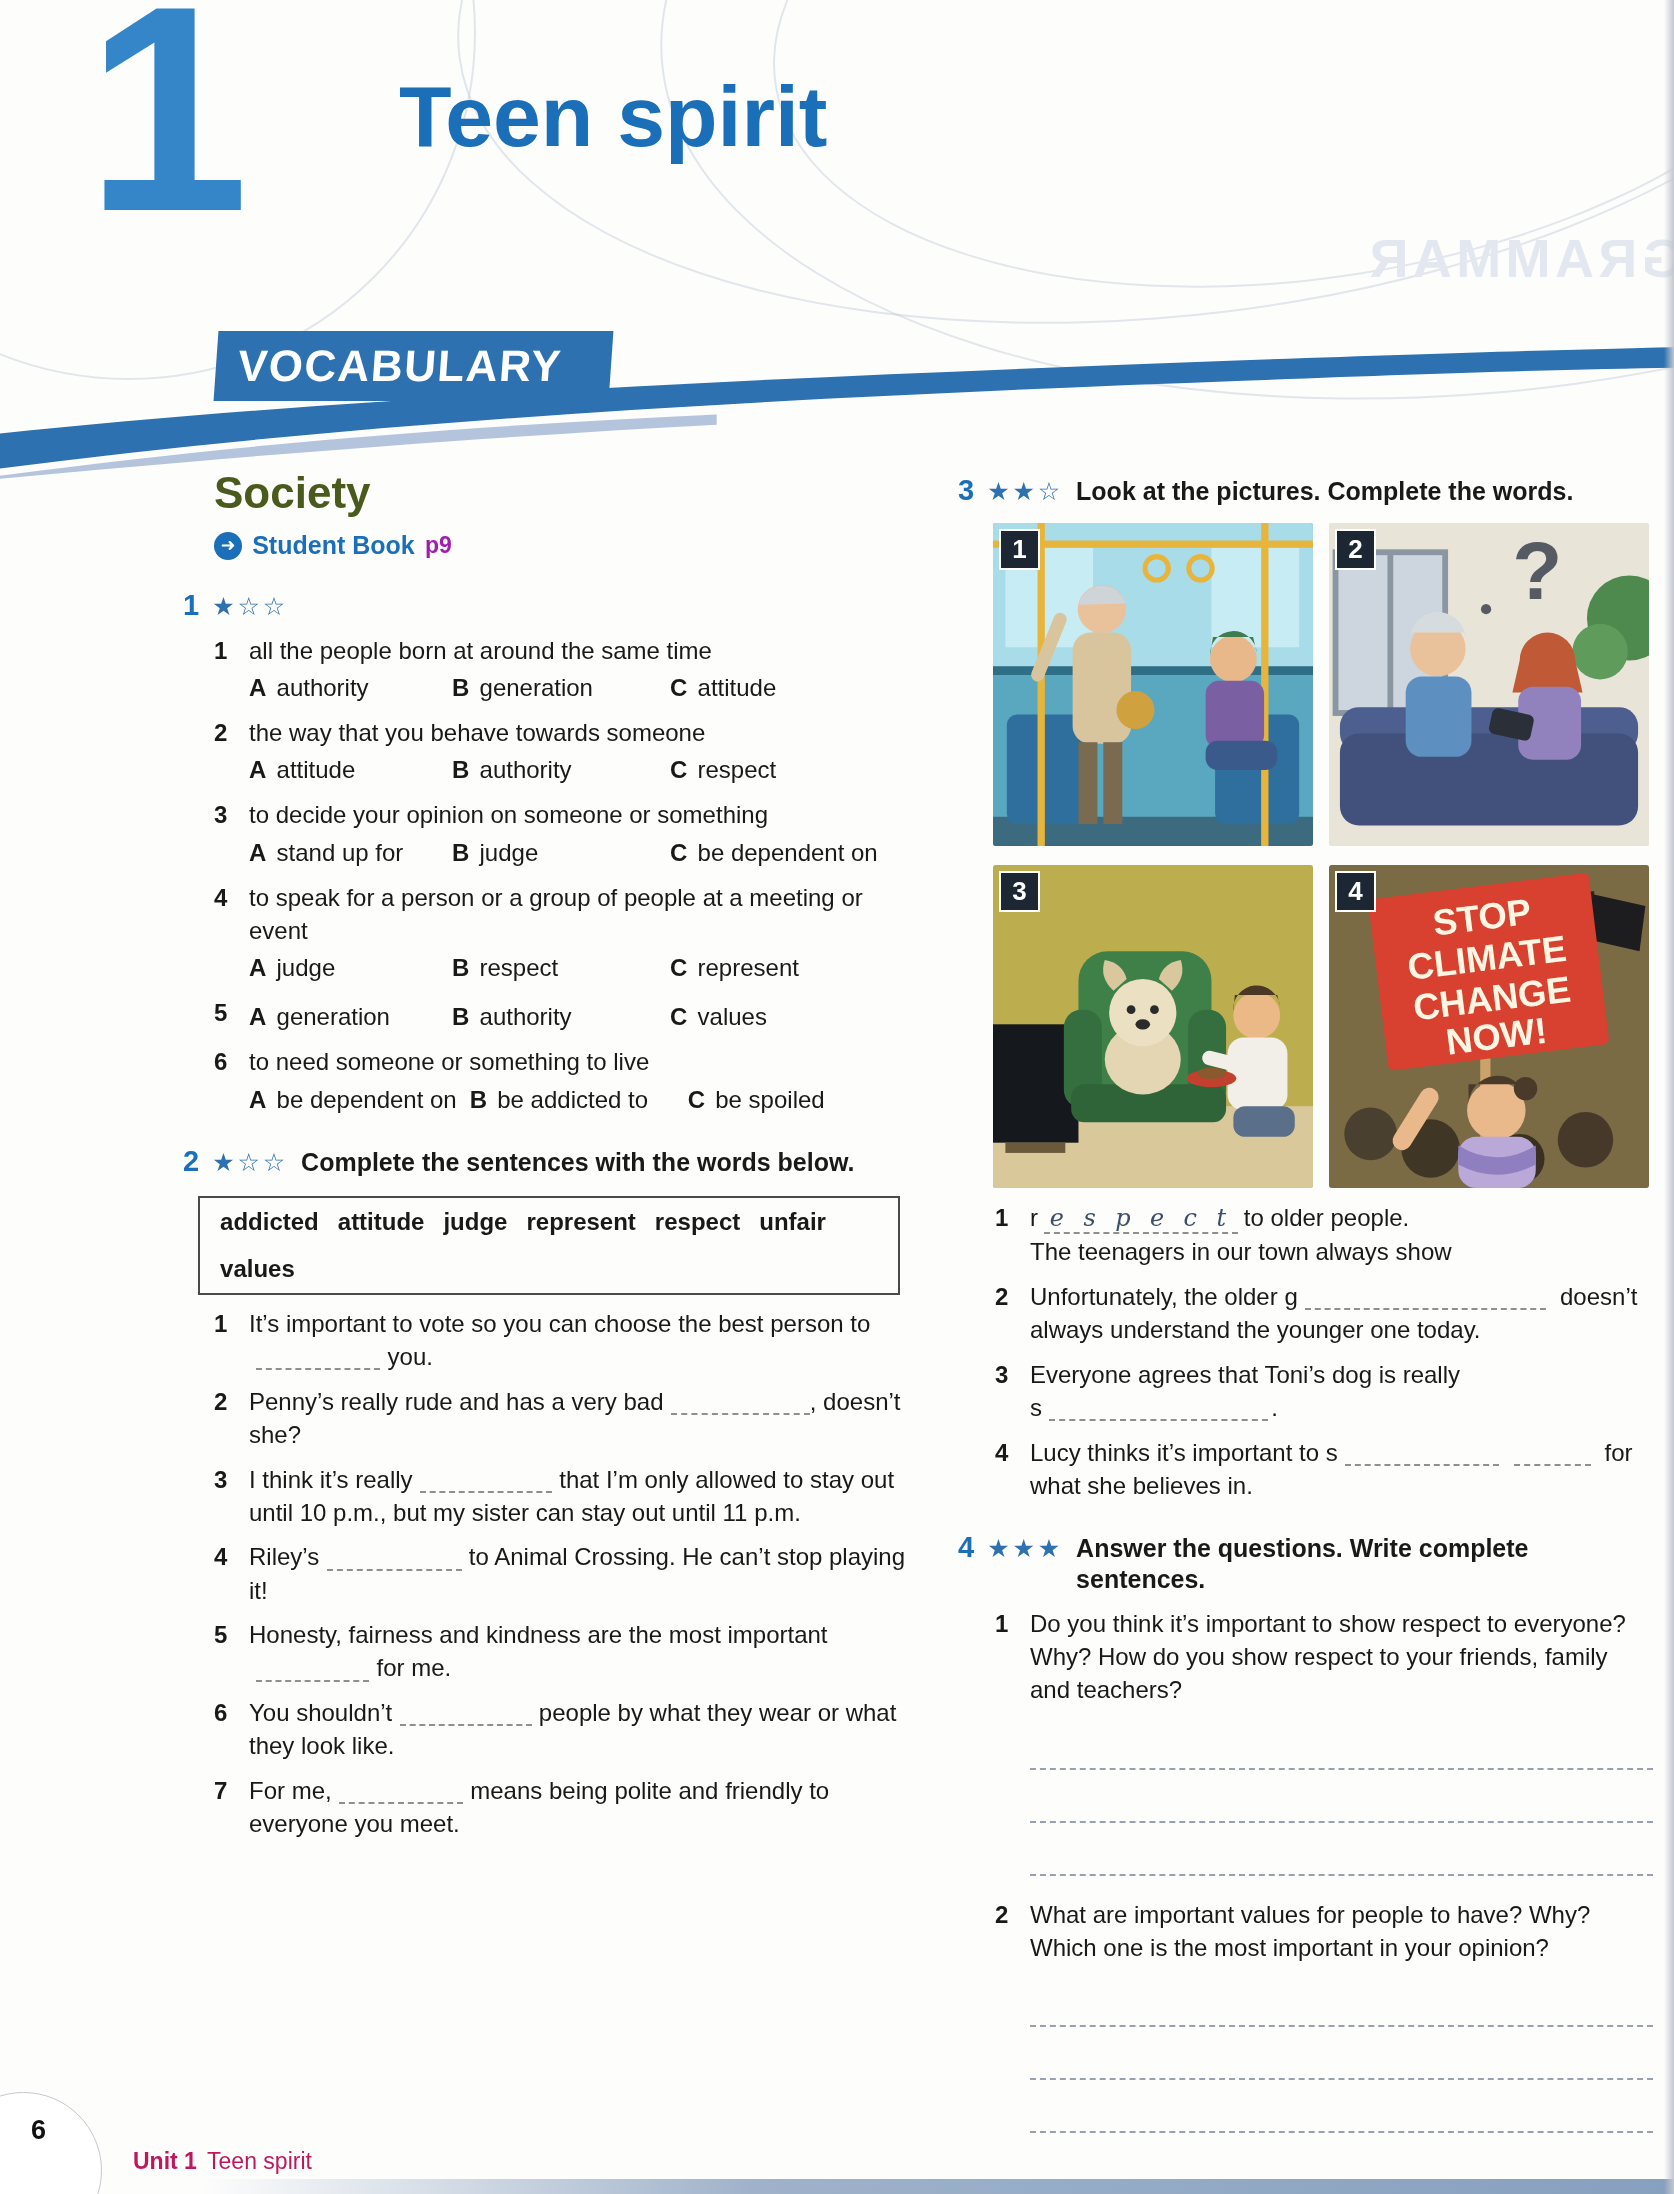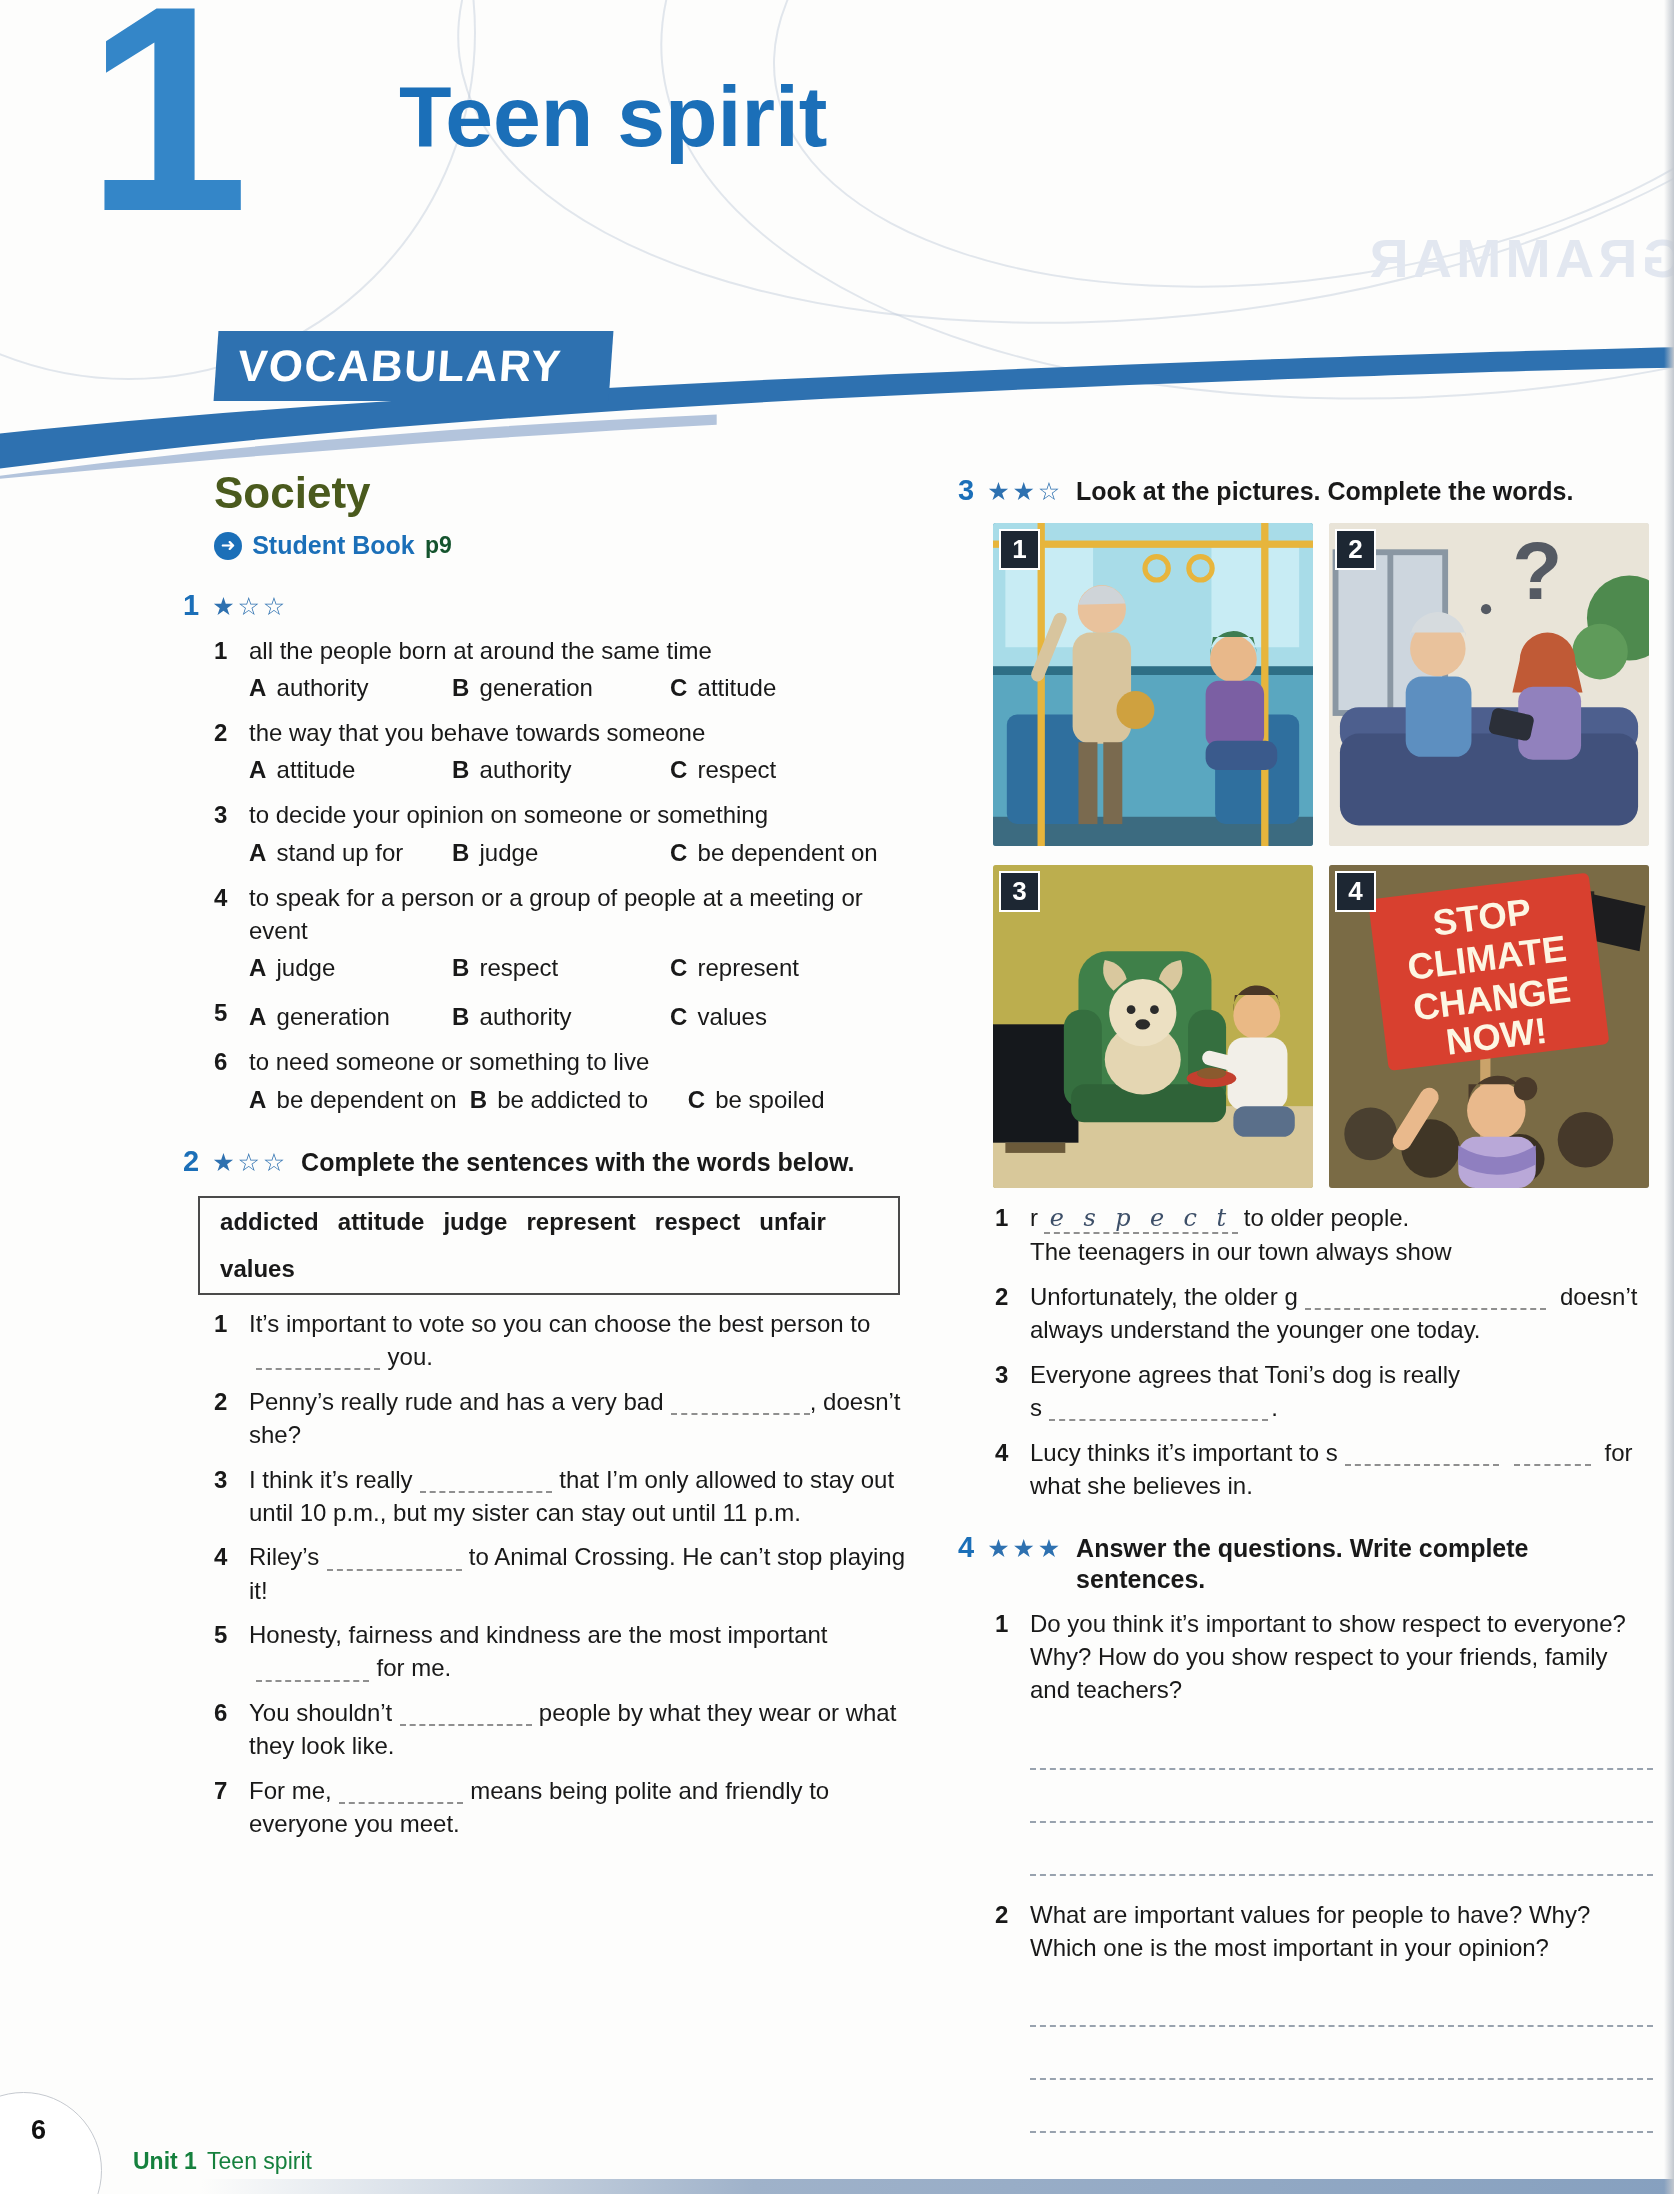--- a/index.html
+++ b/index.html
@@ -25,21 +25,21 @@
 
   
   .col-left{position:absolute;left:183px;top:468px;width:735px;}
   .col-right{position:absolute;left:958px;top:468px;width:695px;}
 
   .society{margin-left:31px;font-size:44px;font-weight:bold;color:#4a5a1d;}
   .student-book{margin:13px 0 0 31px;display:flex;align-items:center;gap:10.2px;}
   .sb-icon{width:28px;height:28px;border-radius:50%;background:#1b6fb8;color:#fff;display:flex;
     align-items:center;justify-content:center;font-size:17.6px;flex-shrink:0;}
   .sb-label{font-size:25px;font-weight:bold;color:#1b6fb8;}
-  .sb-page{font-size:23px;font-weight:bold;color:#14532d;}
+  .sb-page{font-size:23px;font-weight:bold;color:#a21caf;}
 
   .ex-header{display:flex;align-items:baseline;gap:13px;margin-top:29px;}
   .ex-num{font-size:29px;font-weight:bold;color:#1b6fb8;flex-shrink:0;}
   .ex-stars{font-size:25px;color:#2e71b0;letter-spacing:2.9px;white-space:nowrap;flex-shrink:0;}
   .ex-instr{font-size:25px;font-weight:bold;line-height:1.25;}
 
   .items{margin-left:31px;margin-top:7.3px;}
   .item{display:flex;margin-top:11.7px;font-size:24px;line-height:1.38;}
   .item .inum{width:35px;font-weight:bold;flex-shrink:0;}
   .item .ibody{flex:1;}
@@ -66,21 +66,21 @@
 
   .ex3-items{margin-left:37px;margin-top:13px;}
   .ex4-items{margin-left:37px;margin-top:8.8px;}
   .lines{margin-top:10.2px;}
   .ans-line{height:53px;border-bottom:2.2px dashed #98a2ae;}
 
   
   .corner-arc{position:absolute;left:-55px;bottom:-55px;width:157px;height:157px;border-radius:50%;
     border:1.5px solid #c5c9cf;background:#fff;}
   .page-num{position:absolute;left:31px;bottom:48px;font-size:27px;font-weight:bold;color:#111;}
-  .footer-unit{position:absolute;left:133px;bottom:19px;font-size:23px;color:#15803d;}
+  .footer-unit{position:absolute;left:133px;bottom:19px;font-size:23px;color:#be185d;}
   .footer-unit b{margin-right:10.2px;}
 
   .edge-bottom{position:absolute;left:0;bottom:0;width:100%;height:14.6px;
     background:linear-gradient(to right,rgba(255,255,255,0) 12%,#9fb2ca 45%,#86a0bf);}
   .edge-right{position:absolute;top:0;right:0;width:10.2px;height:100%;
     background:linear-gradient(to left,#c2c7ce,rgba(255,255,255,0));}
 </style>
 </head>
 <body>
 

